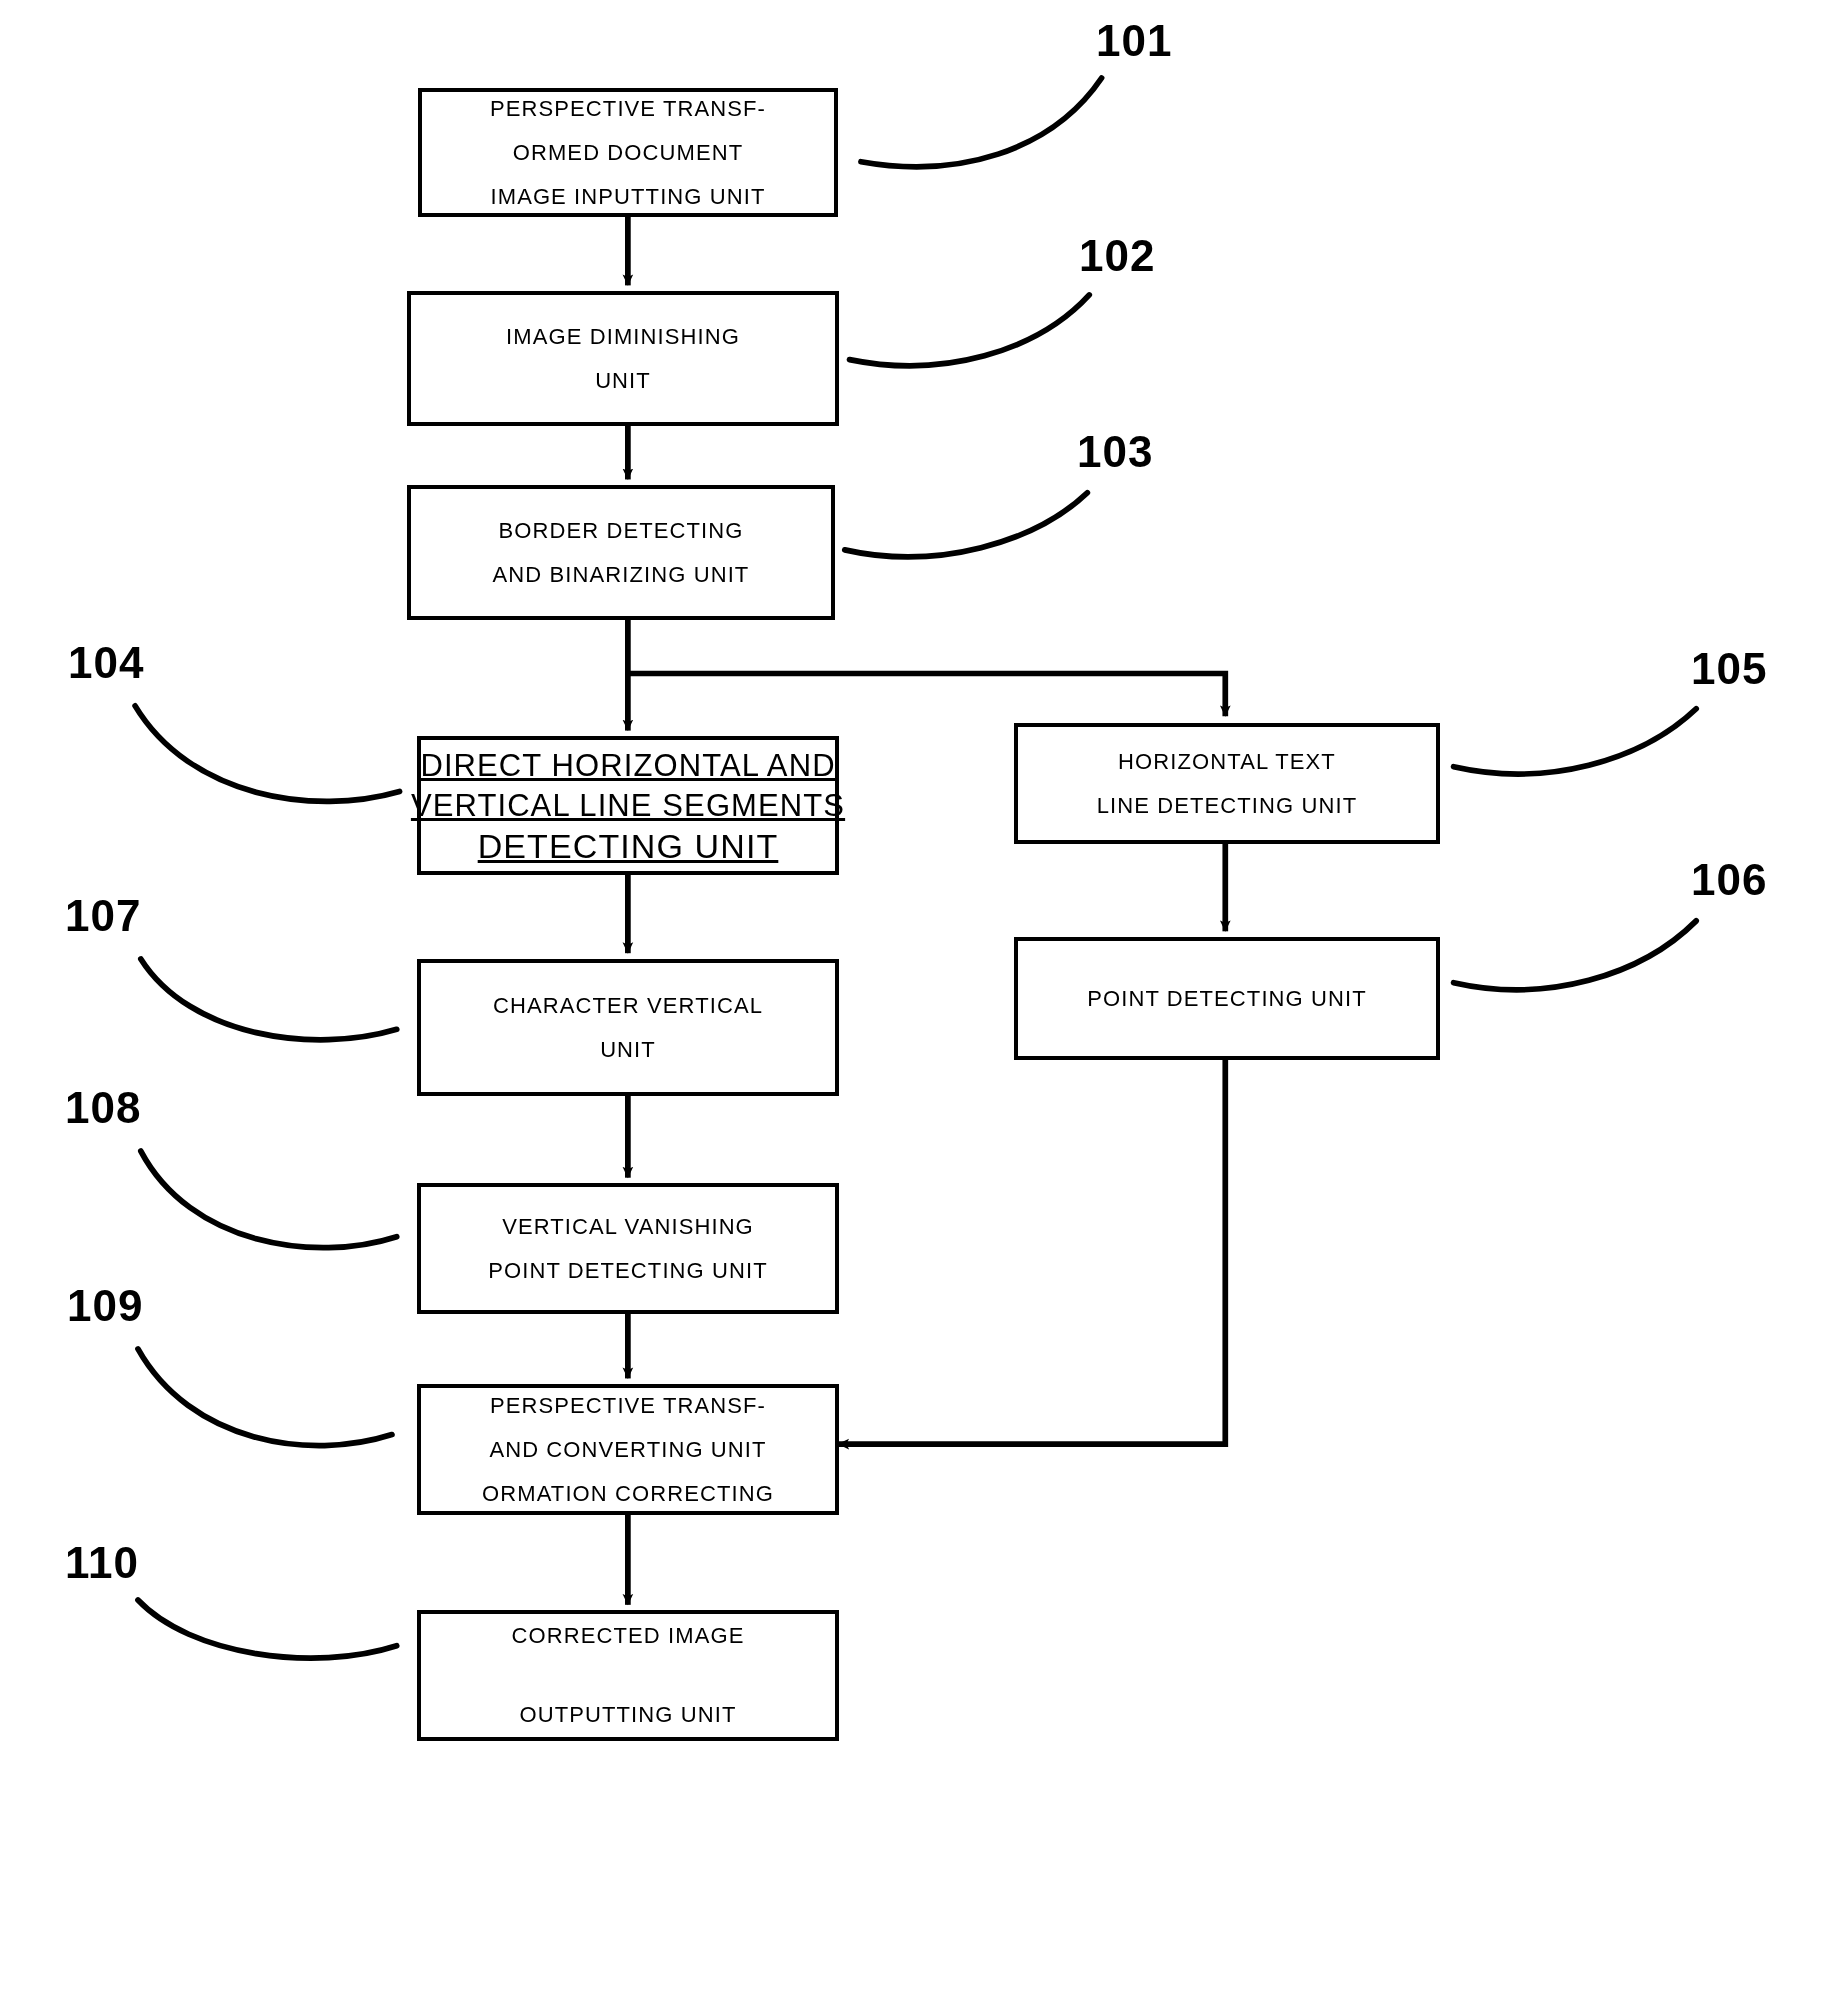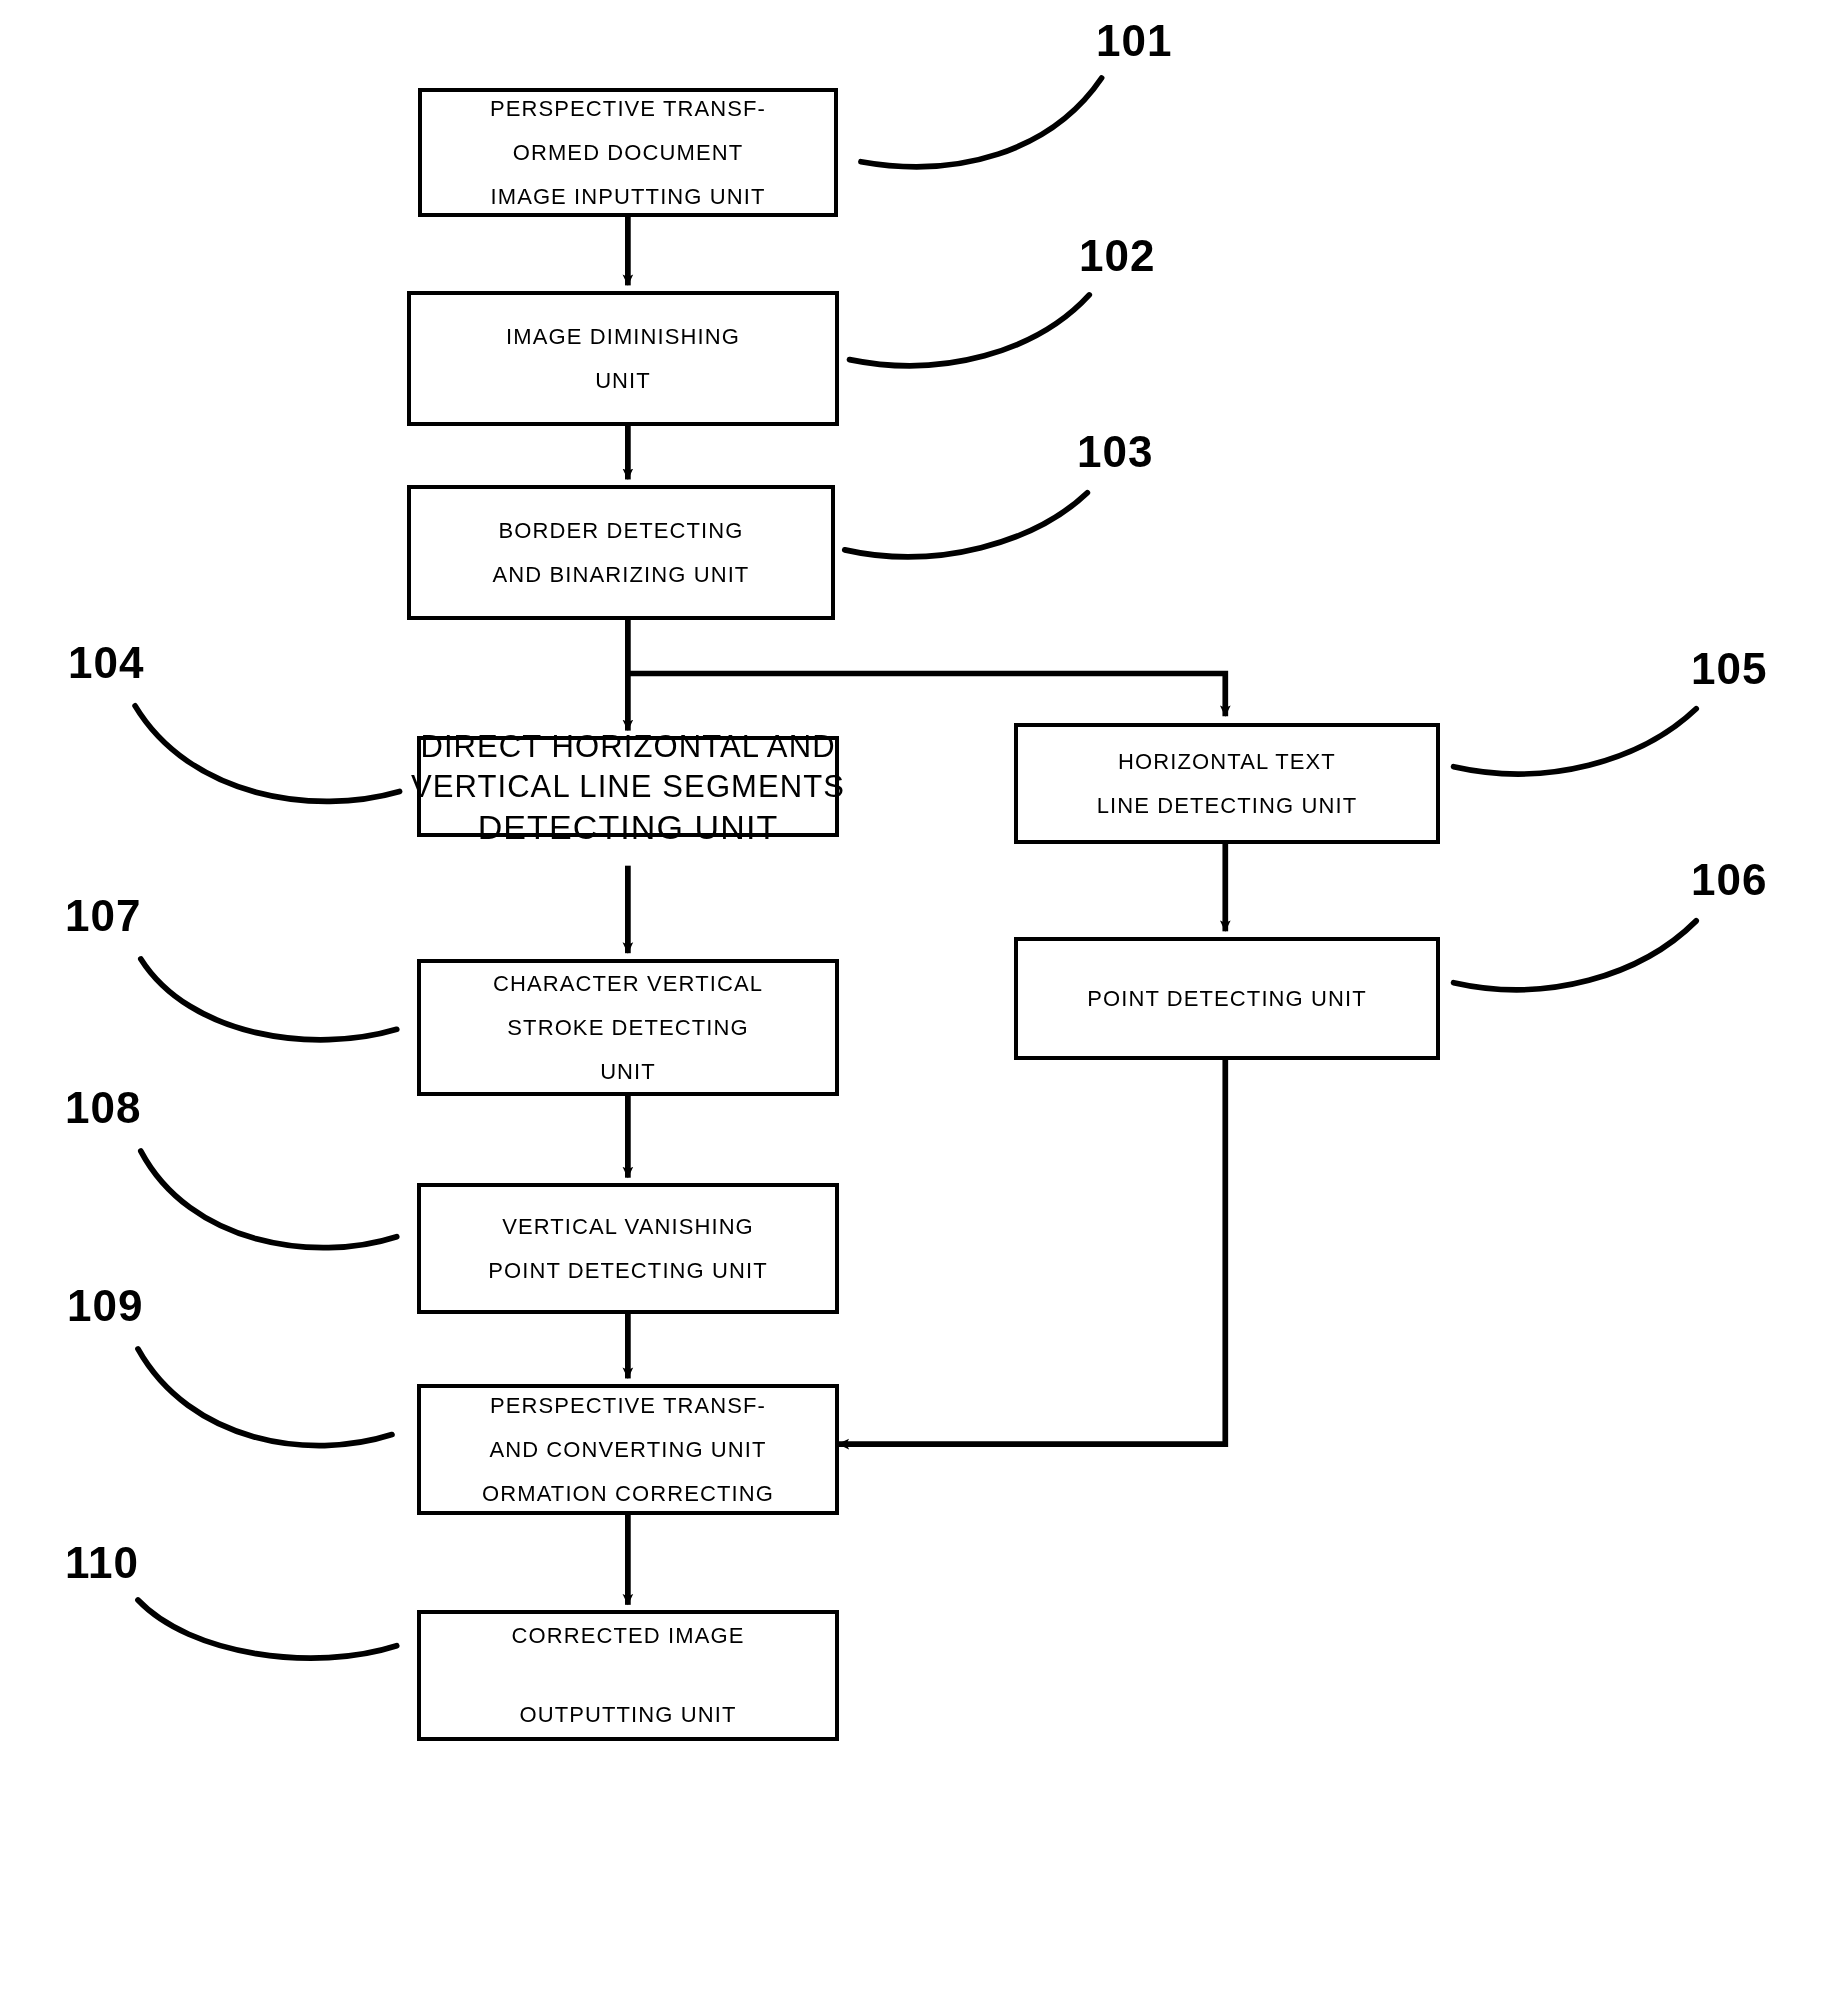--- a/index.html
+++ b/index.html
@@ -116,41 +116,40 @@
     <span class="line">UNIT</span>
   </div>
   <div class="ref" style="left:1079px; top:232px;">102</div>
 
   <div class="node" style="left:407px; top:485px; width:428px; height:135px;">
     <span class="line">BORDER DETECTING</span>
     <span class="line">AND BINARIZING UNIT</span>
   </div>
   <div class="ref" style="left:1077px; top:428px;">103</div>
 
-  <div class="node" style="left:417px; top:736px; width:422px; height:101px;">
+  <div class="node" style="left:417px; top:736px; width:422px; height:139px;text-decoration:underline;">
     <span class="line" style="font-size:31px;line-height:40px;">DIRECT HORIZONTAL AND</span>
     <span class="line" style="font-size:31px;line-height:40px;">VERTICAL LINE SEGMENTS</span>
     <span class="line" style="font-size:34px;line-height:40px;">DETECTING UNIT</span>
   </div>
   <div class="ref" style="left:68px; top:639px;">104</div>
 
   <div class="node" style="left:1014px; top:723px; width:426px; height:121px;">
     <span class="line">HORIZONTAL TEXT</span>
     <span class="line">LINE DETECTING UNIT</span>
   </div>
   <div class="ref" style="left:1691px; top:645px;">105</div>
 
   <div class="node" style="left:1014px; top:937px; width:426px; height:123px;">
     <span class="line">POINT DETECTING UNIT</span>
   </div>
   <div class="ref" style="left:1691px; top:856px;">106</div>
 
   <div class="node" style="left:417px; top:959px; width:422px; height:137px;">
     <span class="line">CHARACTER VERTICAL</span>
-    <span class="line">STROKE DETECTING</span>
     <span class="line">UNIT</span>
   </div>
   <div class="ref" style="left:65px; top:892px;">107</div>
 
   <div class="node" style="left:417px; top:1183px; width:422px; height:131px;">
     <span class="line">VERTICAL VANISHING</span>
     <span class="line">POINT DETECTING UNIT</span>
   </div>
   <div class="ref" style="left:65px; top:1084px;">108</div>
 

